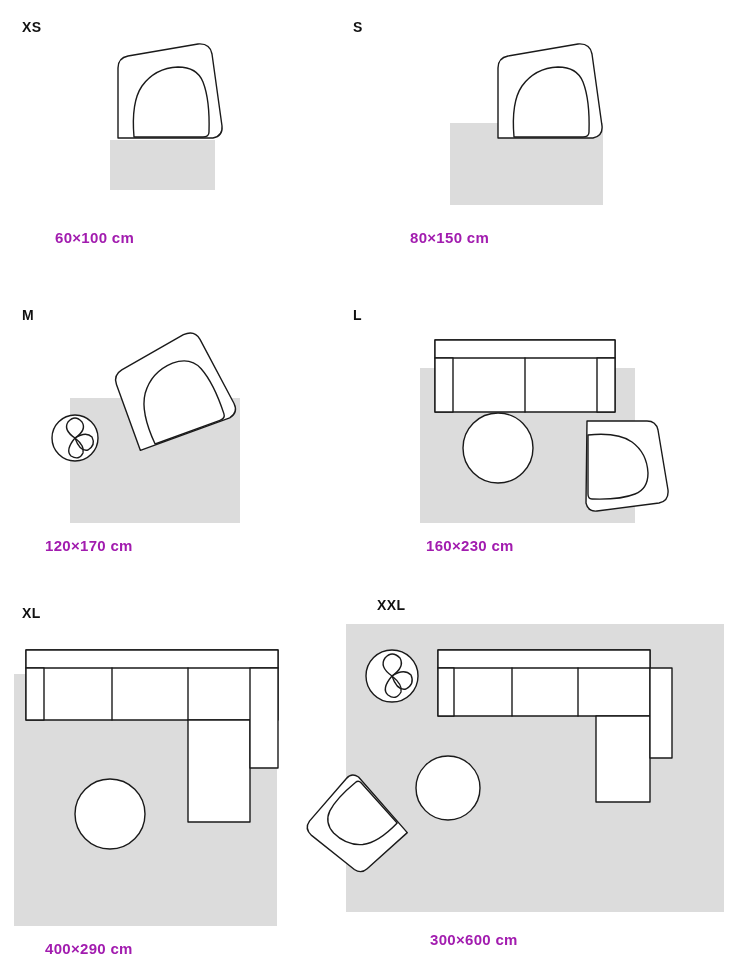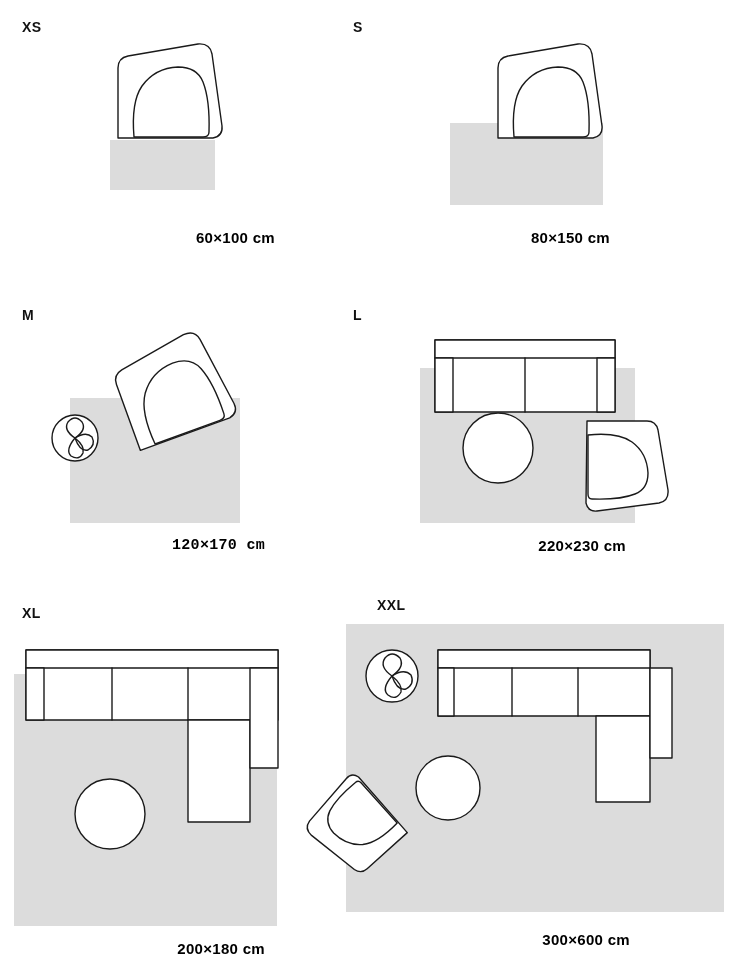--- a/index.html
+++ b/index.html
@@ -28,22 +28,22 @@
     font-size: 14px;
     font-weight: bold;
     letter-spacing: 0.4px;
     color: #111111;
     line-height: 1;
   }
   .dim-label {
     font-size: 15px;
     font-weight: bold;
     letter-spacing: 0.3px;
-    color: #000000;
-    text-align: right;
+    color: #a21caf;
+    text-align: left;
     line-height: 1;
   }
   .stage {
     position: absolute;
   }
   svg { display: block; overflow: visible; }
   .rug { fill: #dcdcdc; stroke: none; }
   .furn { fill: #ffffff; stroke: #1a1a1a; stroke-width: 1.4; stroke-linejoin: round; stroke-linecap: round; }
   .furn-nofill { fill: none; stroke: #1a1a1a; stroke-width: 1.4; stroke-linejoin: round; stroke-linecap: round; }
 </style>
@@ -100,21 +100,21 @@
 
         <g>
           <circle class="furn" cx="75" cy="120" r="23"></circle>
           <path class="furn-nofill" d="M75 120 Q63 112 68 104 Q75 96 82 104 Q87 112 75 120 Z"></path>
           <path class="furn-nofill" d="M75 120 Q65 132 71 138 Q79 143 83 135 Q85 128 75 120 Z"></path>
           <path class="furn-nofill" d="M75 120 Q86 113 92 119 Q96 127 88 132 Q80 134 75 120 Z"></path>
         </g>
       </svg>
     </div>
 
-    <div class="dim-label" style="position:absolute; left:45px; top:248px; width:220px;font-family:Liberation Mono, monospace;">120×170 cm</div>
+    <div class="dim-label" style="position:absolute; left:45px; top:248px; width:220px;">120×170 cm</div>
   </div>
 
   <div class="cell" style="left:330px; top:290px; width:400px; height:280px;">
     <div class="size-label" style="position:absolute; left:23px; top:18px;">L</div>
 
     <div class="stage" style="left:0; top:28px; width:400px; height:210px;">
       <svg width="400" height="210" viewBox="0 0 400 210">
         <rect class="rug" x="90" y="50" width="215" height="155"></rect>
 
         <g>
@@ -127,21 +127,21 @@
 
         <circle class="furn" cx="168" cy="130" r="35"></circle>
 
         <g transform="rotate(90 290 135)">
           <path class="furn" d="M258 168 L258 108 Q258 99 267 97 L327 87 Q338 86 340 96 L348 158 Q349 167 340 169 Z"></path>
           <path class="furn" d="M272 167 Q269 137 279 123 Q290 108 310 107 Q326 107 331 120 Q337 135 336 163 Q336 167 331 167 Z"></path>
         </g>
       </svg>
     </div>
 
-    <div class="dim-label" style="position:absolute; left:96px; top:248px; width:200px;">220×230 cm</div>
+    <div class="dim-label" style="position:absolute; left:96px; top:248px; width:200px;">160×230 cm</div>
   </div>
 
   <div class="cell" style="left:0; top:596px; width:330px; height:380px;">
     <div class="size-label" style="position:absolute; left:22px; top:10px;">XL</div>
 
     <div class="stage" style="left:0; top:40px; width:330px; height:290px;">
       <svg width="330" height="290" viewBox="0 0 330 290">
         <rect class="rug" x="14" y="38" width="263" height="252"></rect>
 
         <g>
@@ -151,21 +151,21 @@
           <line class="furn-nofill" x1="112" y1="32" x2="112" y2="84"></line>
           <line class="furn-nofill" x1="188" y1="32" x2="188" y2="84"></line>
           <rect class="furn" x="188" y="84" width="62" height="102"></rect>
           <rect class="furn" x="250" y="32" width="28" height="100"></rect>
         </g>
 
         <circle class="furn" cx="110" cy="178" r="35"></circle>
       </svg>
     </div>
 
-    <div class="dim-label" style="position:absolute; left:45px; top:345px; width:220px;">200×180 cm</div>
+    <div class="dim-label" style="position:absolute; left:45px; top:345px; width:220px;">400×290 cm</div>
   </div>
 
   <div class="cell" style="left:330px; top:580px; width:400px; height:380px;">
     <div class="size-label" style="position:absolute; left:23px; top:18px;margin-left:24px;">XXL</div>
 
     <div class="stage" style="left:0; top:40px; width:400px; height:300px;">
       <svg width="400" height="300" viewBox="0 0 400 300">
         <rect class="rug" x="16" y="4" width="378" height="288"></rect>
 
         <g>

